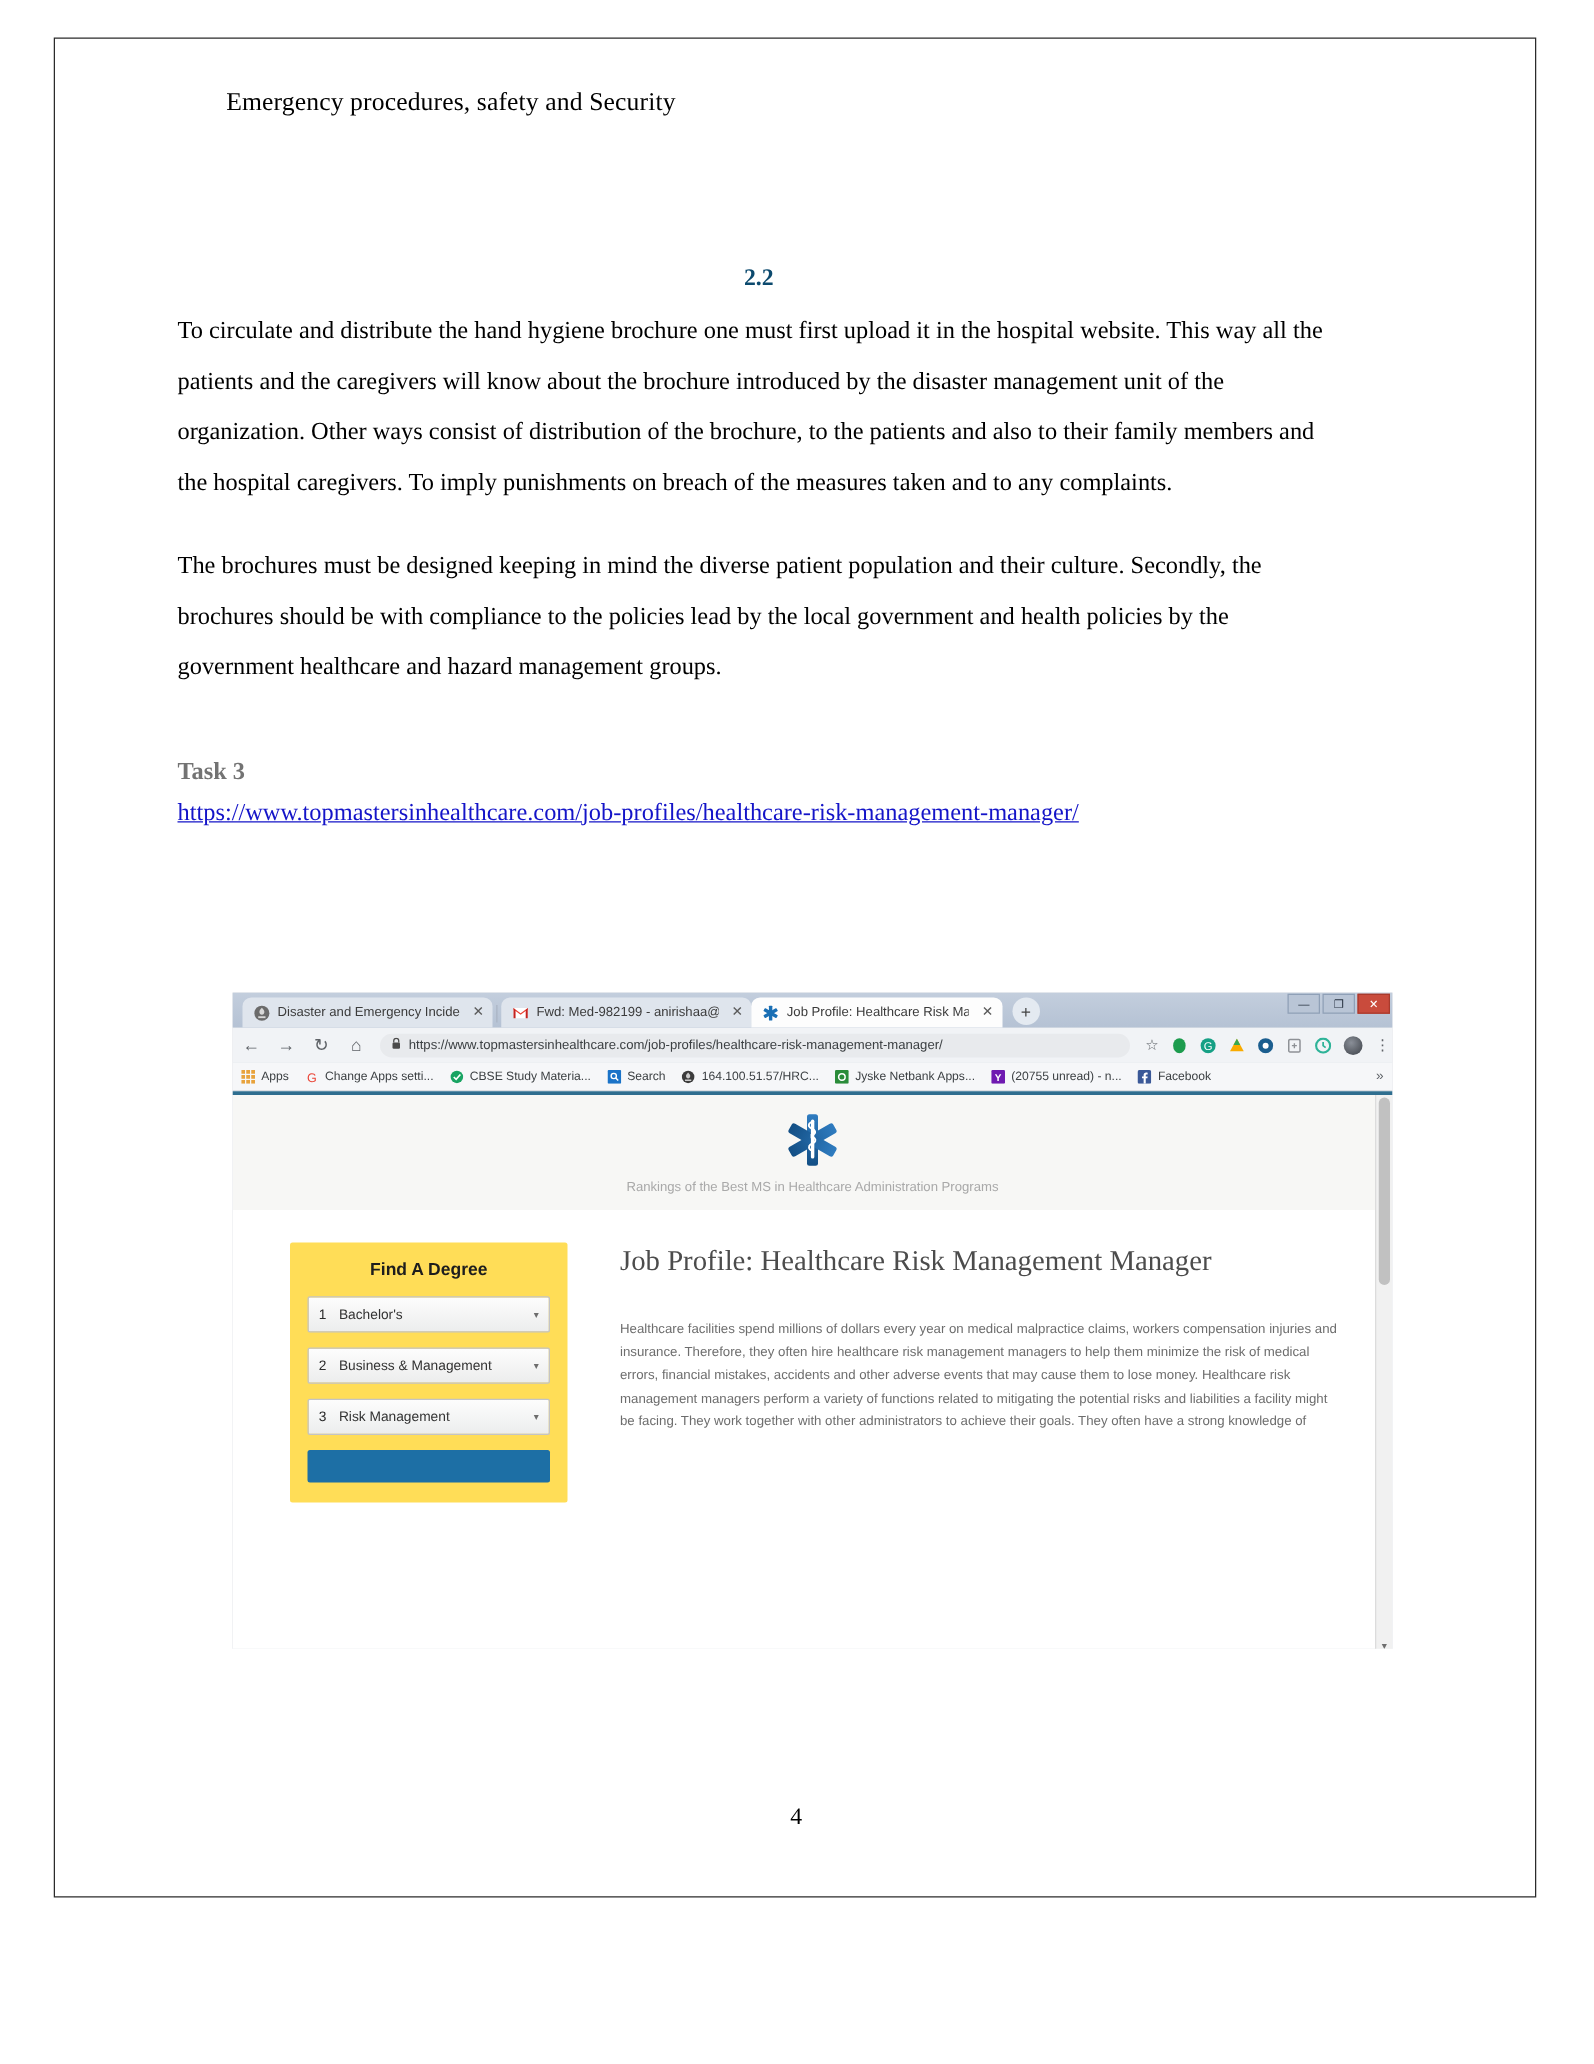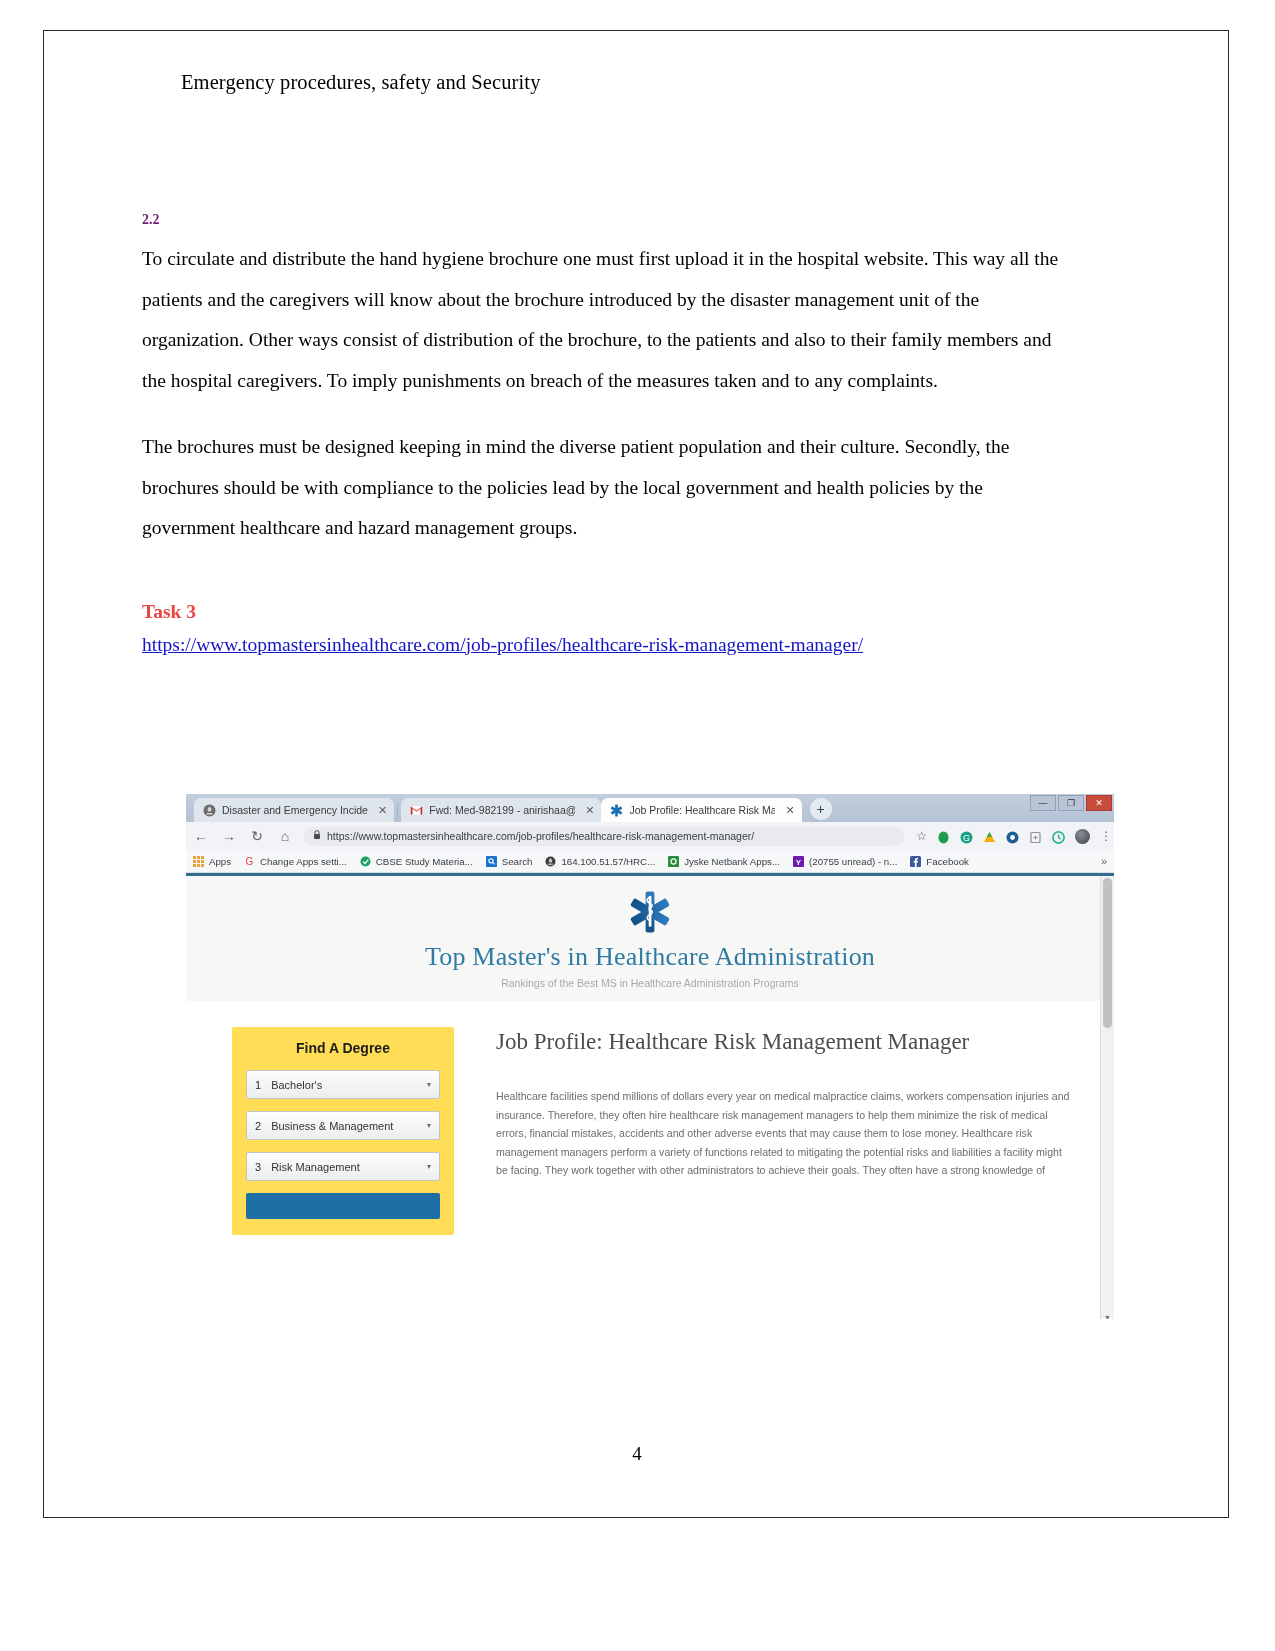--- a/index.html
+++ b/index.html
@@ -38,40 +38,41 @@
     font-family: "Liberation Serif", serif;
     font-size: 20.5px;
     color: #000;
     letter-spacing: .1px;
     margin-left: 39px;
   }
 
   .heading-22 {
     font-family: "Liberation Serif", serif;
     font-weight: bold;
-    font-size: 14px;
-    color: #701a75;
+    font-size: 19px;
+    color: #0c4a6e;
     margin-top: 118px;
+    text-align: center;
   }
 
   .para {
     font-family: "Liberation Serif", serif;
     font-size: 19.5px;
     line-height: 40.5px;
     color: #000;
     text-align: left;
     margin-top: 11px;
   }
   .para-2 { margin-top: 26px; }
 
   .task-heading {
     font-family: "Liberation Serif", serif;
     font-weight: bold;
     font-size: 19.5px;
-    color: #ef4444;
+    color: #737373;
     margin-top: 52px;
   }
 
   .doc-link {
     display: block;
     font-family: "Liberation Serif", serif;
     font-size: 19.5px;
     color: #1414c8;
     text-decoration: underline;
     margin-top: 11px;
@@ -613,21 +614,20 @@
               </defs>
             <g fill="url(#sol)">
               <rect x="9.6" y="0.8" width="4.8" height="22.4" rx="1.1"></rect>
               <rect x="9.6" y="0.8" width="4.8" height="22.4" rx="1.1" transform="rotate(60 12 12)"></rect>
               <rect x="9.6" y="0.8" width="4.8" height="22.4" rx="1.1" transform="rotate(120 12 12)"></rect>
             </g>
             <path d="M12 4.2c-1.2 0-1.9 1-1.5 1.9.5 1.1 2.2 1.1 2.6 2.1.3.9-.6 1.6-1.5 1.6v1c1 0 1.9.6 1.6 1.6-.3 1.1-2.1 1.1-2.6 2.2-.4 1 .4 2 1.4 2v1.2" stroke="#fff" stroke-width="0.85" fill="none"></path>
             <rect x="11.3" y="3.1" width="1.5" height="17" rx="0.7" fill="#fff"></rect>
           </svg>
         </span>
-        <div class="site-title">Top Master's in Healthcare Administration</div>
         <div class="site-tagline">Rankings of the Best MS in Healthcare Administration Programs</div>
       </div>
 
 
       <div class="site-main">
 
         <div class="find-degree">
           <div class="fd-title">Find A Degree</div>
 
           <div class="fd-select">

